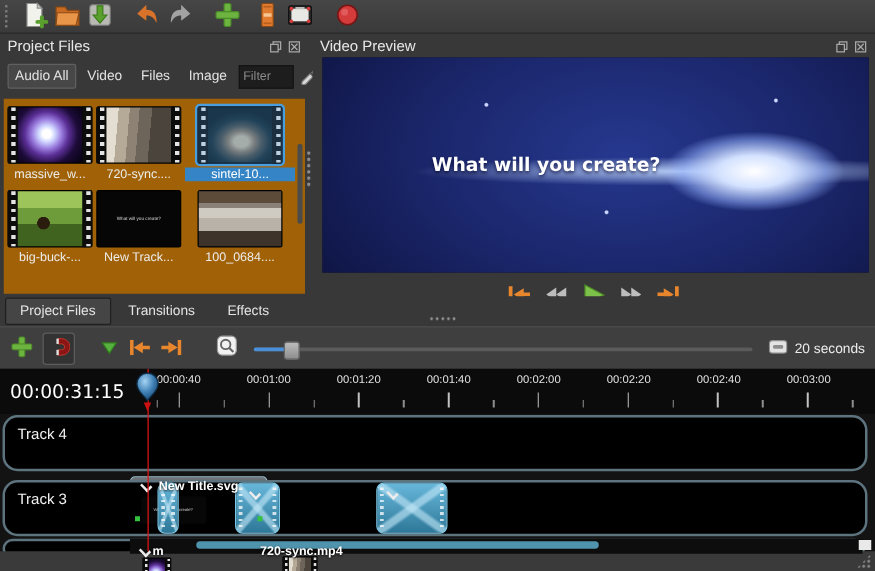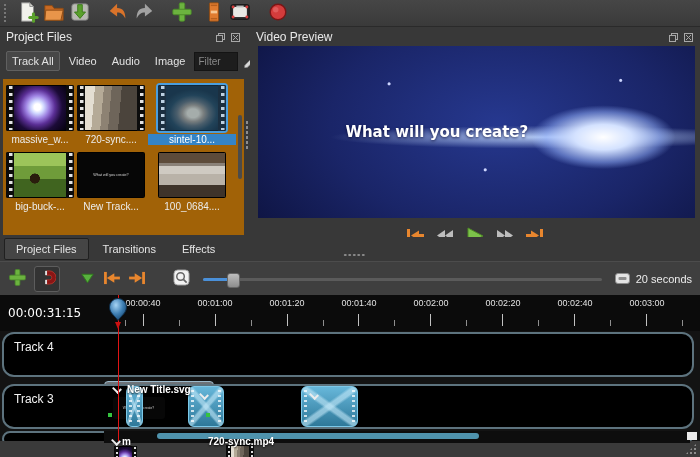--- a/index.html
+++ b/index.html
@@ -91,21 +91,21 @@
 
   
   .timeline{position:absolute;left:0;top:295px;width:700px;height:186px;background:#131313;overflow:hidden;}
   .ruler{position:absolute;left:0;top:0;width:700px;height:36px;background:#0b0b0b;}
   .ticks-major{position:absolute;left:0;right:0;bottom:5px;height:12px;
     background:repeating-linear-gradient(90deg,#c2c2c2 0 1px,transparent 1px 71.8px);background-position:143px 0;}
   .ticks-minor{position:absolute;left:0;right:0;bottom:5px;height:6px;
     background:repeating-linear-gradient(90deg,#8f8f8f 0 1px,transparent 1px 71.8px);background-position:179px 0;}
   .rlabel{position:absolute;top:3px;transform:translateX(-50%);font-size:9px;color:#e2e2e2;white-space:nowrap;}
   .timecode{position:absolute;left:0;top:0;width:106px;height:36px;background:#0b0b0b;z-index:3;display:flex;
-    align-items:center;padding-left:8px;box-sizing:border-box;font-size:12px;color:#fff;font-family:"DejaVu Sans",sans-serif;}
+    align-items:center;padding-left:8px;box-sizing:border-box;font-size:15px;color:#fff;font-family:"DejaVu Sans",sans-serif;}
 
   .track{position:absolute;left:2px;width:692px;height:45px;border:2px solid #5d737e;border-radius:12px;background:#000;box-sizing:border-box;}
   .track4{top:37px;}.track3{top:89px;}
   .track-name{position:absolute;left:10px;top:6px;font-size:12px;color:#f2f2f2;}
 
   .clip{position:absolute;top:19px;height:39px;background:linear-gradient(180deg,#70757a 0%,#4f5458 35%,#393e42 100%);
     border:1px solid #9bb9ca;border-radius:4px;box-sizing:border-box;margin-top:28px;}
   .clip-label{position:absolute;top:2px;font-size:10px;font-weight:bold;color:#fff;white-space:nowrap;z-index:5;
     text-shadow:0 1px 2px rgba(0,0,0,.85);}
   .chev{position:absolute;width:6px;height:4px;border-right:2px solid #ececec;border-bottom:2px solid #ececec;
@@ -253,23 +253,23 @@
           </button>
         <button class="dock-btn">
             <svg width="11" height="11">
               <rect x="1.5" y="1.5" width="8" height="8" fill="none" stroke="#a8a8a8"></rect>
               <path d="M3 3 L8 8 M8 3 L3 8" stroke="#a8a8a8"></path>
             </svg>
           </button>
       </span>
     </div>
     <div class="filter-row">
-      <button class="fbtn active">Track All</button>
+      <button class="fbtn active">Audio All</button>
       <button class="fbtn">Video</button>
-      <button class="fbtn">Audio</button>
+      <button class="fbtn">Files</button>
       <button class="fbtn">Image</button>
       <input class="filter-input" placeholder="Filter" style="">
       <button class="brush-btn"><span>
         <svg width="17" height="17" viewBox="0 0 18 18">
               <path d="M2 15 l6.5-6.5 2.5 2.5 -6.5 6.5 c-2.5 1 -3.5 0 -2.5 -2.5 Z" fill="#d9d9d9" stroke="#808080"></path>
               <path d="M9.5 7.5 l5-6 2.5 2.5 -5.5 5.5 Z" fill="#9a9a9a"></path>
             </svg>
       </span></button>
     </div>
     <div class="files-area">

